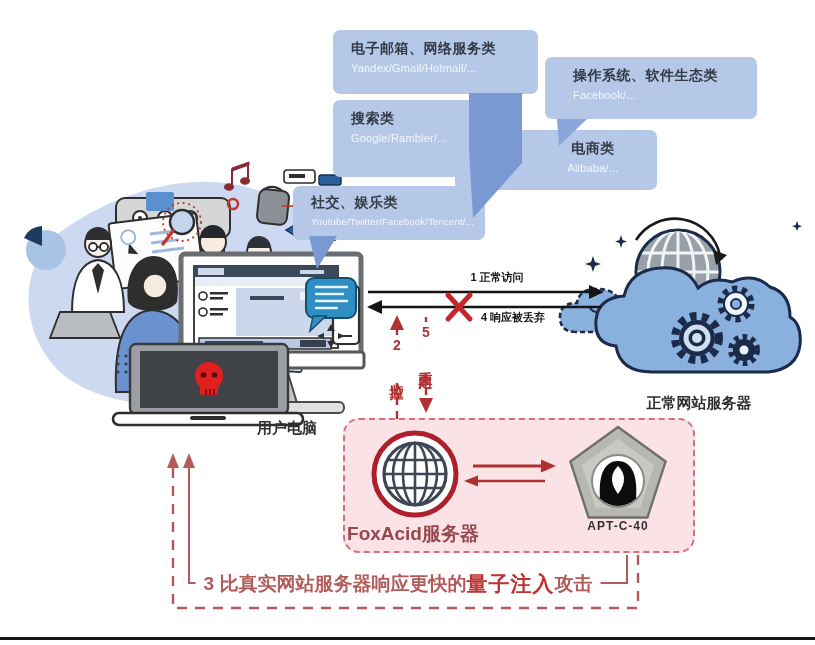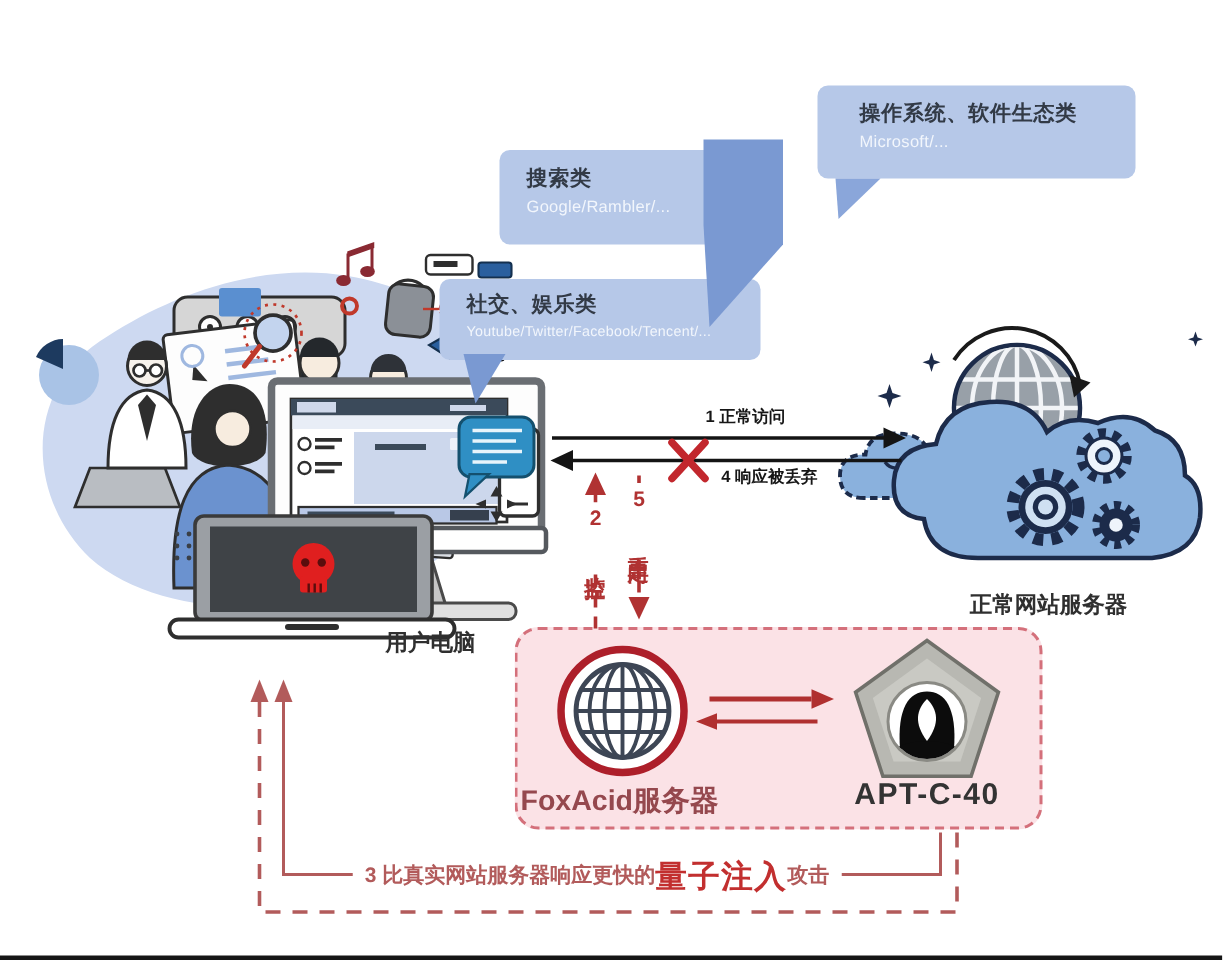--- a/index.html
+++ b/index.html
@@ -20,32 +20,32 @@
   .step-label{position:absolute;font-weight:600;color:#161616;font-size:11px;white-space:nowrap;z-index:15;}
   .v-label{
     position:absolute;writing-mode:vertical-rl;text-orientation:upright;z-index:15;
     color:#b03232;font-size:14px;font-weight:700;letter-spacing:2px;background:#fff;padding:2px 0;
   }
   .node-label{position:absolute;font-size:15px;font-weight:600;color:#2f2f2f;white-space:nowrap;z-index:15;margin-top:11px;}
   #label3{
     position:absolute;left:398px;top:570px;transform:translateX(-50%);z-index:15;
     display:flex;align-items:center;background:#fff;padding:0 8px;white-space:nowrap;
   }
-  #label3 .pre,#label3 .suf{font-size:14px;font-weight:600;color:#b25b5b;}
+  #label3 .pre,#label3 .suf{font-size:19px;font-weight:600;color:#b25b5b;}
   #label3 .hi{font-size:21px;font-weight:800;color:#c22f2f;letter-spacing:1px;}
   #label6{
     position:absolute;left:400px;top:600px;transform:translateX(-50%);z-index:15;
     background:#fff;padding:0 12px;font-size:14px;font-weight:600;color:#b25b5b;white-space:nowrap;
   }
   #pinkbox{
     position:absolute;left:343px;top:418px;width:352px;height:135px;z-index:1;
     background:#fbe2e6;border:2.5px dashed #d4707b;border-radius:16px;box-sizing:border-box;
   }
   #foxacid-label{position:absolute;left:413px;top:521px;transform:translateX(-50%);font-size:19px;font-weight:700;color:#95484e;z-index:15;}
-  #apt-label{position:absolute;left:618px;top:519px;transform:translateX(-50%);font-size:20px;font-weight:700;color:#333;z-index:15;letter-spacing:1px;}
+  #apt-label{position:absolute;left:618px;top:519px;transform:translateX(-50%);font-size:12px;font-weight:700;color:#333;z-index:15;letter-spacing:1px;}
   #bottom-rule{position:absolute;left:0;top:637px;width:815px;height:3px;background:#161616;z-index:20;}
 </style>
 </head>
 <body>
 
 <div id="stage">
 
   <div id="pinkbox"></div>
 
   <svg class="abs" style="left:0;top:0;z-index:5" width="815" height="645" viewBox="0 0 815 645">
@@ -320,29 +320,37 @@
       <polygon points="419,398 426,413 433,398" fill="#b03232"></polygon>
 
       <path d="M627,555 L627,583 L189,583 L189,466" fill="none" stroke="#b25b5b" stroke-width="2"></path>
       <polygon points="183,468 189,453 195,468" fill="#b25b5b"></polygon>
 
       <path d="M638,555 L638,608 L173,608 L173,466" fill="none" stroke="#b25b5b" stroke-width="2.4" stroke-dasharray="10 8"></path>
       <polygon points="167,468 173,453 179,468" fill="#b25b5b"></polygon>
     </g>
   </svg>
 
+  <div class="bubble" style="left:333px;top:30px;width:205px;height:64px;">
+    <div class="bubble-title">电子邮箱、网络服务类</div>
+    <div class="bubble-sub">Yandex/Gmail/Hotmail/...</div>
+  </div>
   <div class="bubble" style="left:545px;top:57px;width:212px;height:62px;padding-left:28px;">
     <div class="bubble-title">操作系统、软件生态类</div>
-    <div class="bubble-sub">Microsoft/...</div>
-  </div>
-  <div class="bubble" style="left:333px;top:100px;width:150px;height:63px;">
+    <div class="bubble-sub">Facebook/...</div>
+  </div>
+  <div class="bubble" style="left:333px;top:100px;width:150px;height:77px;">
     <div class="bubble-title">搜索类</div>
     <div class="bubble-sub">Google/Rambler/...</div>
   </div>
-  <div class="bubble" style="left:293px;top:186px;width:214px;height:54px;padding-top:8px;">
+  <div class="bubble" style="left:455px;top:130px;width:202px;height:60px;text-align:center;padding-left:90px;">
+    <div class="bubble-title">电商类</div>
+    <div class="bubble-sub">Alibaba/...</div>
+  </div>
+  <div class="bubble" style="left:293px;top:186px;width:192px;height:54px;padding-top:8px;">
     <div class="bubble-title">社交、娱乐类</div>
     <div class="bubble-sub" style="font-size:9.5px">Youtube/Twitter/Facebook/Tencent/...</div>
   </div>
 
   <svg class="abs" style="left:0;top:0;z-index:12;pointer-events:none" width="815" height="300" viewBox="0 0 815 300">
     <polygon points="469,93 522,93 522,163 473,218 469,150" fill="#7a99d2"></polygon>
     <polygon points="557,119 587,119 559,146" fill="#8aa6da"></polygon>
     <polygon points="309,236 337,236 317,269" fill="#7a99d2"></polygon>
   </svg>
 

